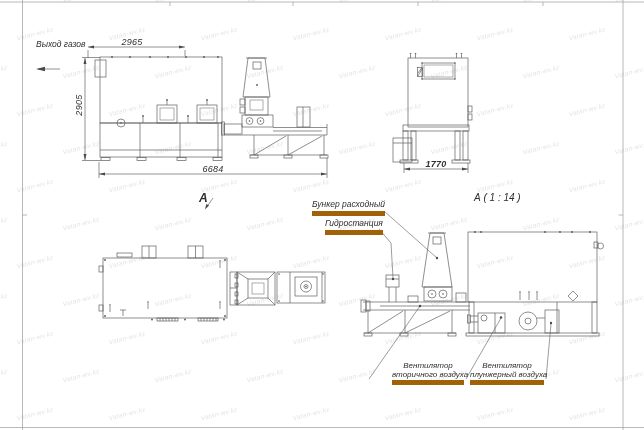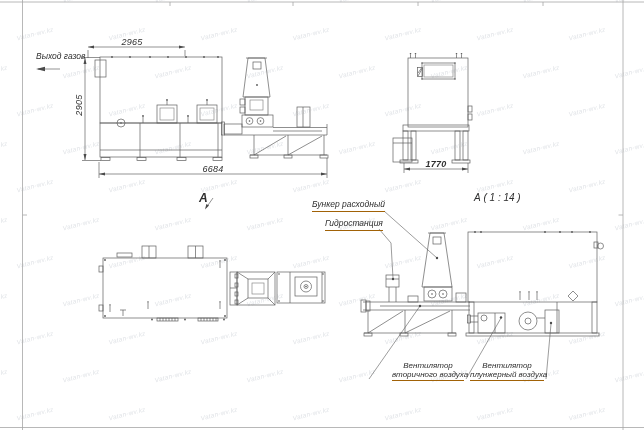--- a/index.html
+++ b/index.html
@@ -6,21 +6,21 @@
   .canvas{position:relative;width:644px;height:430px;background:#ffffff;overflow:hidden;
           font-family:"Liberation Sans",sans-serif;}
   .wm-layer{position:absolute;inset:0;pointer-events:none;}
   .wm{position:absolute;transform:rotate(-14deg);font-size:6.5px;font-style:italic;
       color:#c7ccd3;opacity:.55;white-space:nowrap;letter-spacing:.3px;}
   svg.linework{position:absolute;left:0;top:0;}
   .lbl{position:absolute;font-style:italic;color:#2e2e2e;font-size:8.5px;line-height:1.15;
        white-space:nowrap;}
   .dim{position:absolute;font-style:italic;color:#2e2e2e;font-size:9px;text-align:center;
        letter-spacing:.3px;white-space:nowrap;}
-  .underline{border-bottom:1px solid #a16207;padding-bottom:1px;}
+  .underline{border-bottom:5px solid #a16207;padding-bottom:1px;}
   .vdim{transform:rotate(-90deg);transform-origin:center;}
   .view-marker{font-size:12px;font-weight:bold;}
   .detail-title{font-size:10px;}
   .fan-label{text-align:center;font-size:8px;}
 </style>
 </head>
 <body>
 
 <div class="canvas">
 
@@ -436,21 +436,21 @@
       <g fill="#4a4a4a" stroke="none">
         <circle cx="437" cy="258" r="1.2"></circle>
           <circle cx="393" cy="279" r="1.2"></circle>
         <circle cx="420" cy="306" r="1.2"></circle>
           <circle cx="501" cy="317.5" r="1.2"></circle>
         <circle cx="551" cy="323" r="1.2"></circle>
       </g>
     </g>
   </svg>
 
-  <div class="lbl" style="left:36px;top:52px;">Выход газов</div>
+  <div class="lbl" style="left:36px;top:40px;">Выход газов</div>
 
   <div class="dim" style="left:116px;top:37px;width:32px;">2965</div>
 
   <div class="dim vdim" style="left:63px;top:100px;width:32px;">2905</div>
 
   <div class="dim" style="left:195px;top:164px;width:36px;">6684</div>
 
   <div class="dim" style="left:420px;top:159px;width:32px;font-weight:bold;">1770</div>
 
   <div class="lbl view-marker" style="left:199px;top:192px;">А</div>

